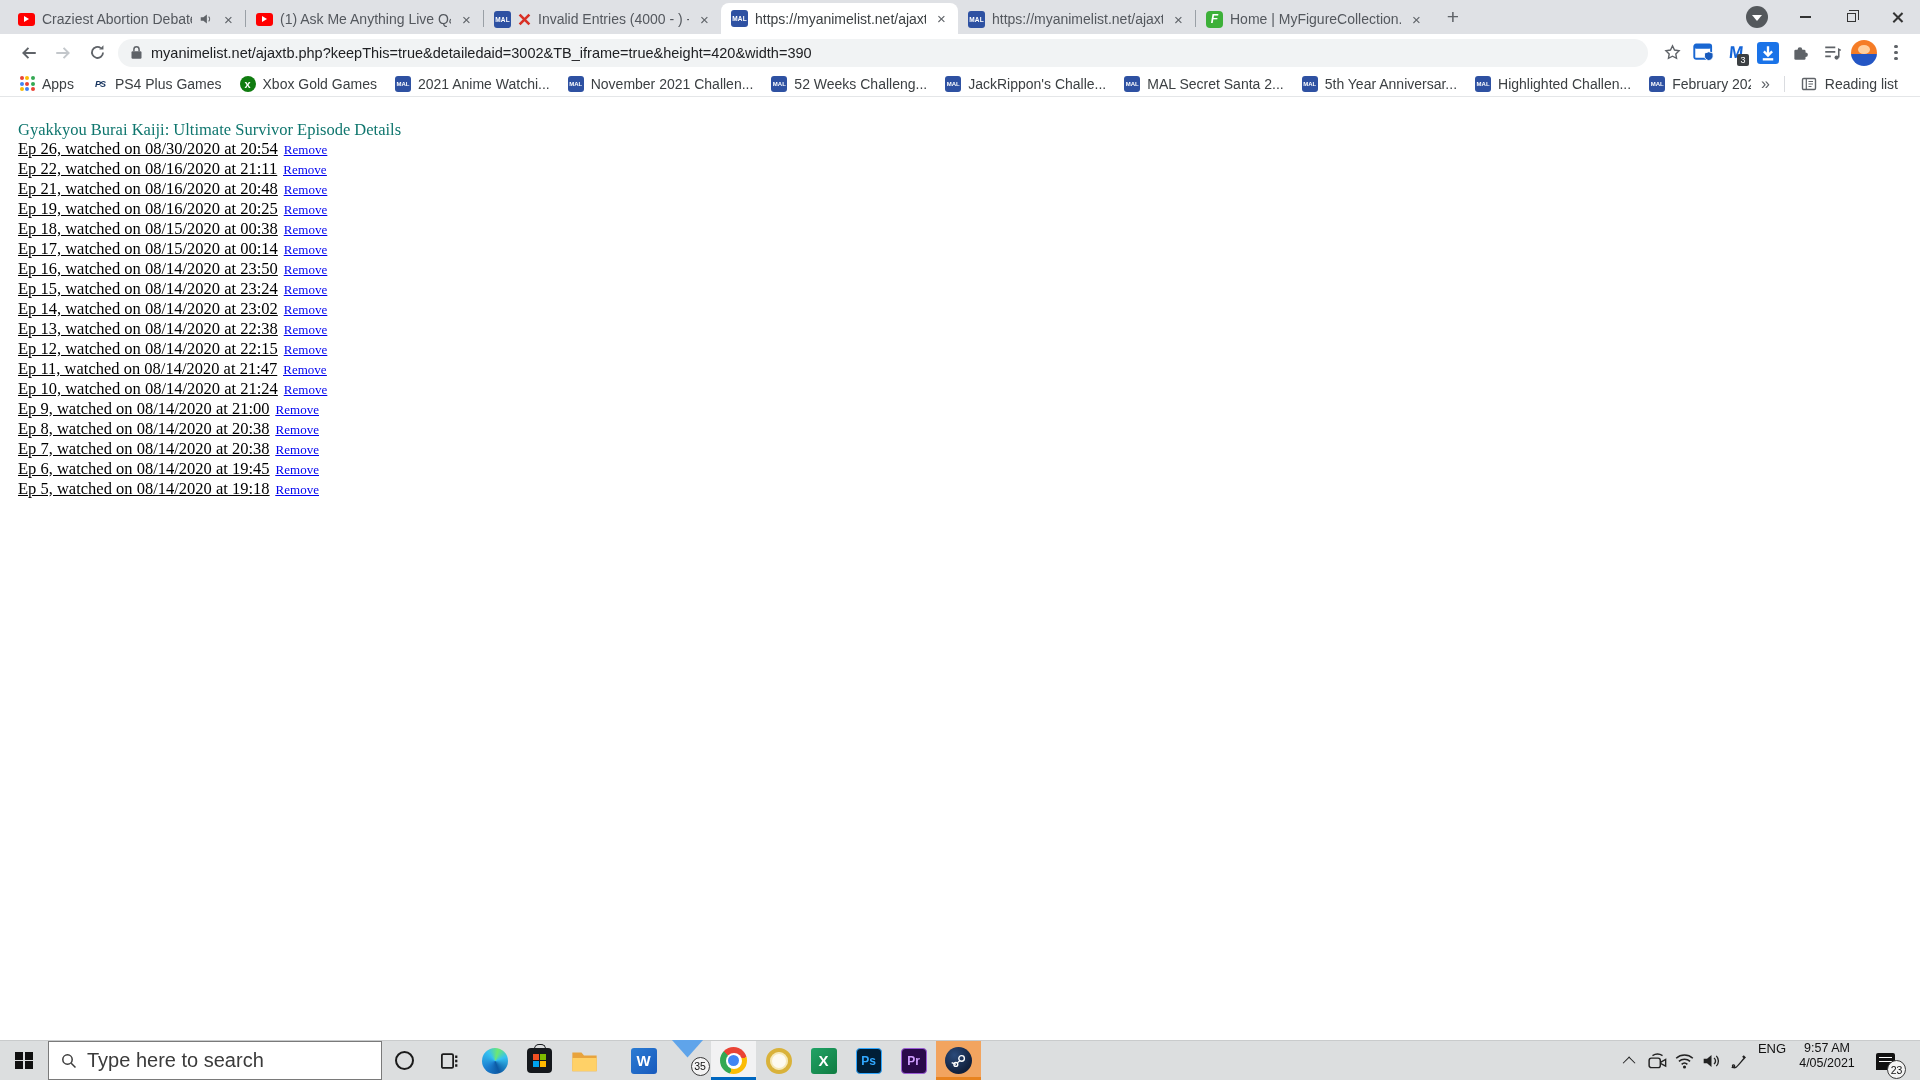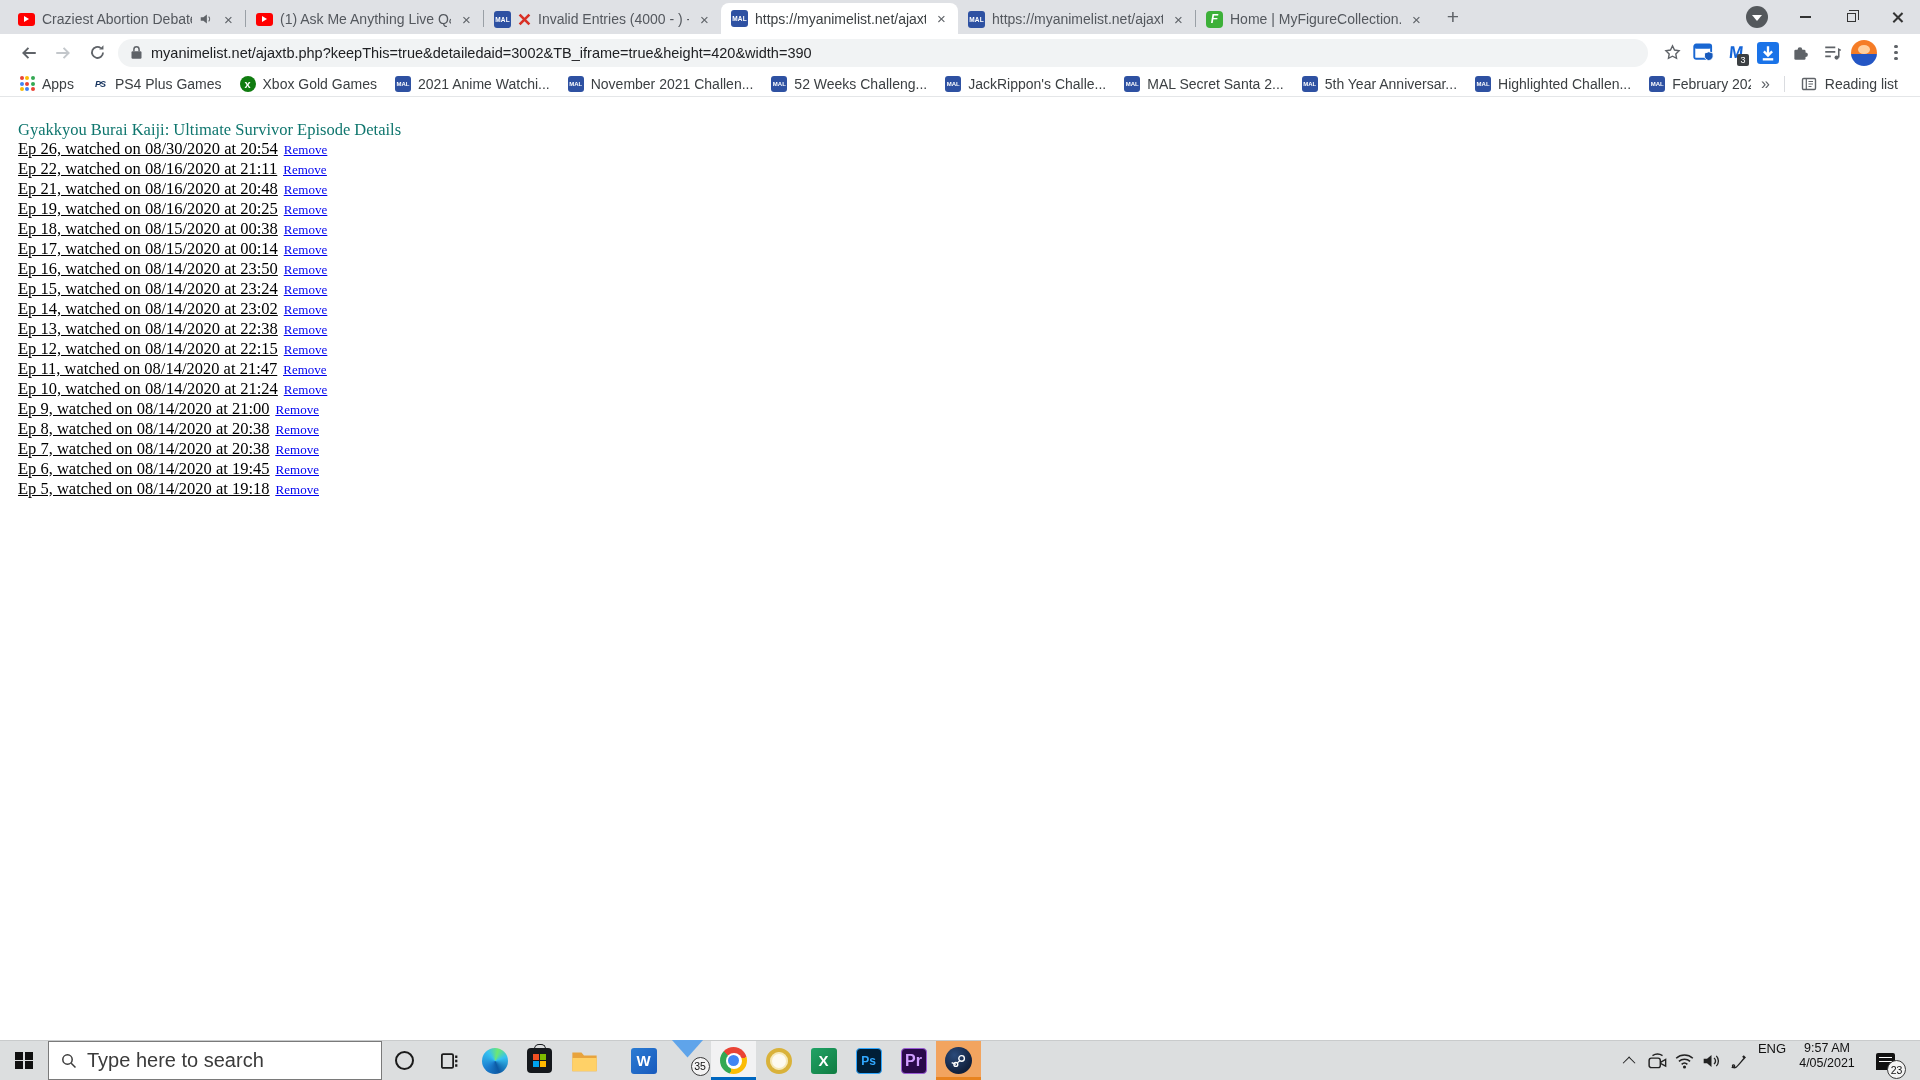--- a/index.html
+++ b/index.html
@@ -75,21 +75,21 @@
   .tb-search { width:334px; background:#fff; border:1px solid #7a7a7a; display:flex; align-items:center; gap:10px; padding:0 12px; cursor:text; }
   .tb-search span { font-size:20px; color:#3b3b3b; }
   .tb-icons { display:flex; }
   .tb-cell { width:45px; display:flex; align-items:center; justify-content:center; position:relative; cursor:pointer; }
   .tb-cell.chrome-active { background:rgba(255,255,255,.62); box-shadow:inset 0 -3px 0 #0067c0; }
   .tb-cell.steam-attn { background:#f2a45f; box-shadow:inset 0 -3px 0 #e8831f; }
   .tile { width:26px; height:26px; border-radius:3px; display:flex; align-items:center; justify-content:center; font-weight:bold; color:#fff; }
   .tile-word { background:linear-gradient(135deg,#2b7cd3,#185abd); font-size:15px; }
   .tile-excel { background:linear-gradient(135deg,#21a366,#107c41); font-size:15px; }
   .tile-ps { background:#001e36; color:#31a8ff; font-size:12px; border:1.5px solid #31a8ff; border-radius:4px; }
-  .tile-pr { background:#2a0a4a; color:#d19eff; font-size:16px; border:1.5px solid #9a5bd6; border-radius:4px; }
+  .tile-pr { background:#2a0a4a; color:#d19eff; font-size:12px; border:1.5px solid #9a5bd6; border-radius:4px; }
   .mail-wrap { position:relative; width:28px; height:24px; }
   .mail-env { width:26px; height:19px; background:#1766c2; border-radius:2px; position:relative; overflow:hidden; margin-top:3px; }
   .mail-env:before { content:""; position:absolute; left:-3px; top:-9px; width:32px; height:18px; background:#5fa4ea; transform:rotate(0deg); clip-path:polygon(0 0,100% 0,50% 100%); }
   .badge-circle { position:absolute; right:-7px; bottom:-3px; min-width:19px; height:19px; border-radius:50%; background:#f4f4f4; border:1.4px solid #3a3a3a; color:#111; font-size:10.5px; display:flex; align-items:center; justify-content:center; font-family:"Liberation Sans",sans-serif; }
   .chrome-ball { width:27px; height:27px; border-radius:50%; background:conic-gradient(from -45deg,#ea4335 0 120deg,#fbbc05 120deg 240deg,#34a853 240deg 360deg); position:relative; }
   .chrome-ball:before { content:""; position:absolute; inset:5.5px; border-radius:50%; background:#fff; }
   .chrome-ball:after { content:""; position:absolute; inset:8px; border-radius:50%; background:#4285f4; }
   .gold-disc { width:26px; height:26px; border-radius:50%; background:#fdfaf1; border:4.5px solid #d9b23a; box-shadow:inset 0 0 0 2px #f6e9b8; }
   .edge-ball { width:26px; height:26px; border-radius:50%; background:conic-gradient(from 160deg,#0c59a4,#1c7fd0 20%,#35c1f1 45%,#6ee871 60%,#35c1f1 75%,#0c59a4); }
   .store-tile { width:25px; height:25px; background:#15181c; border-radius:4px; position:relative; display:flex; align-items:center; justify-content:center; }

